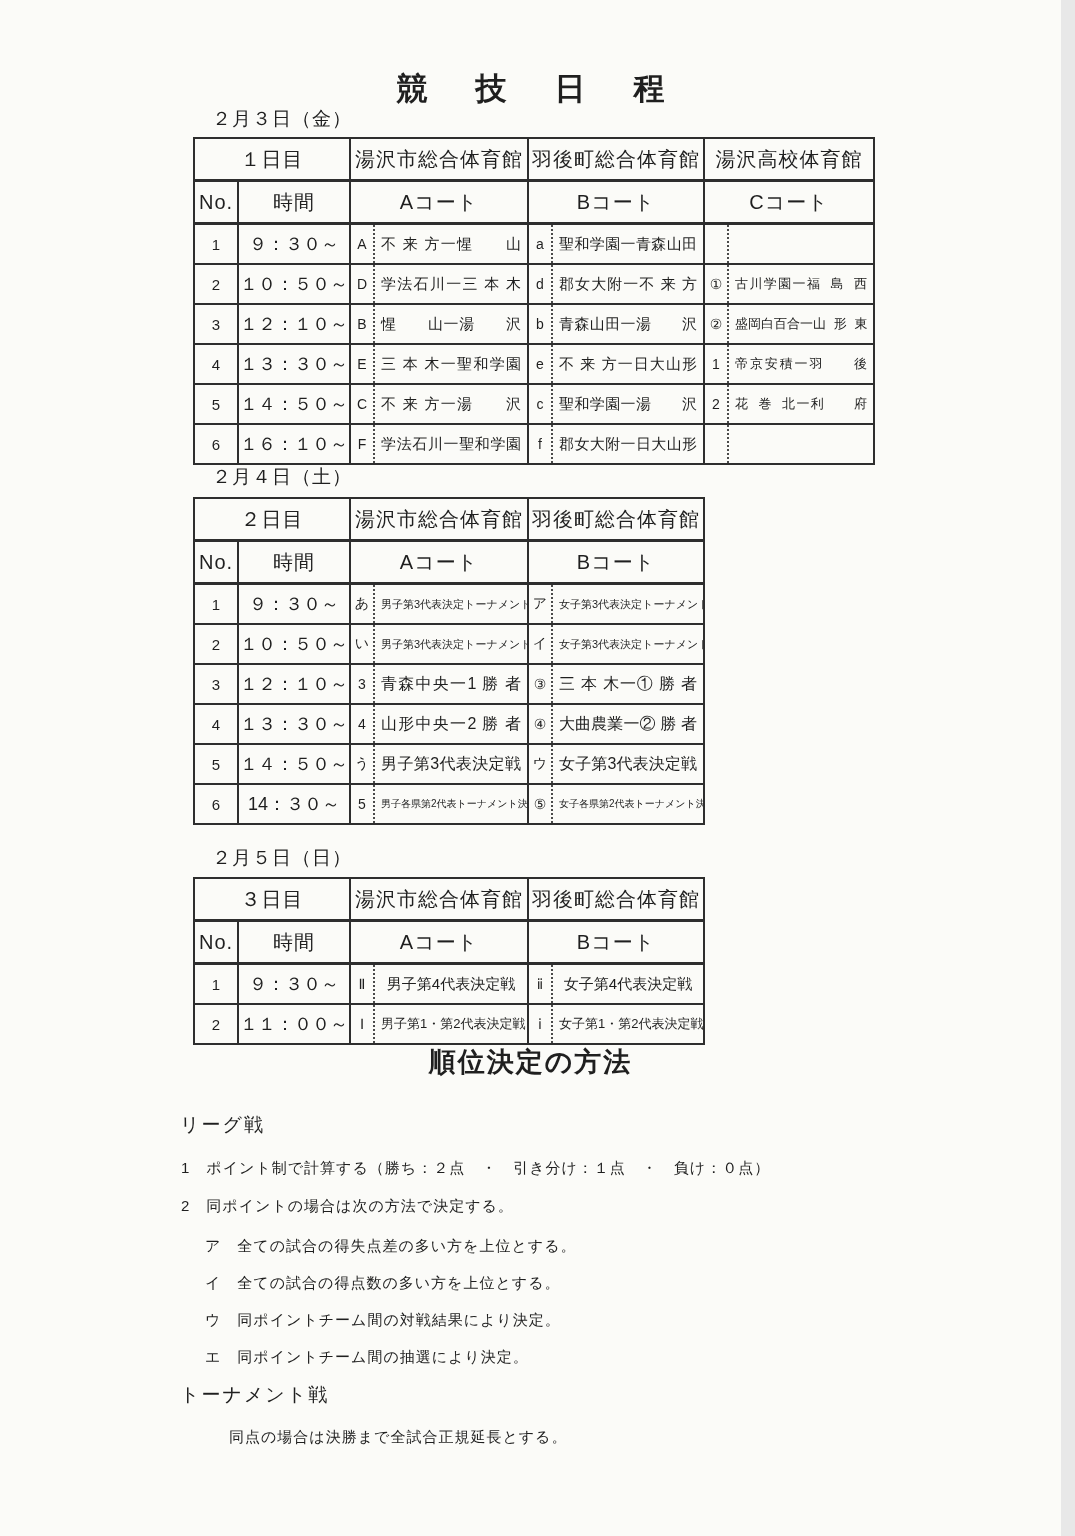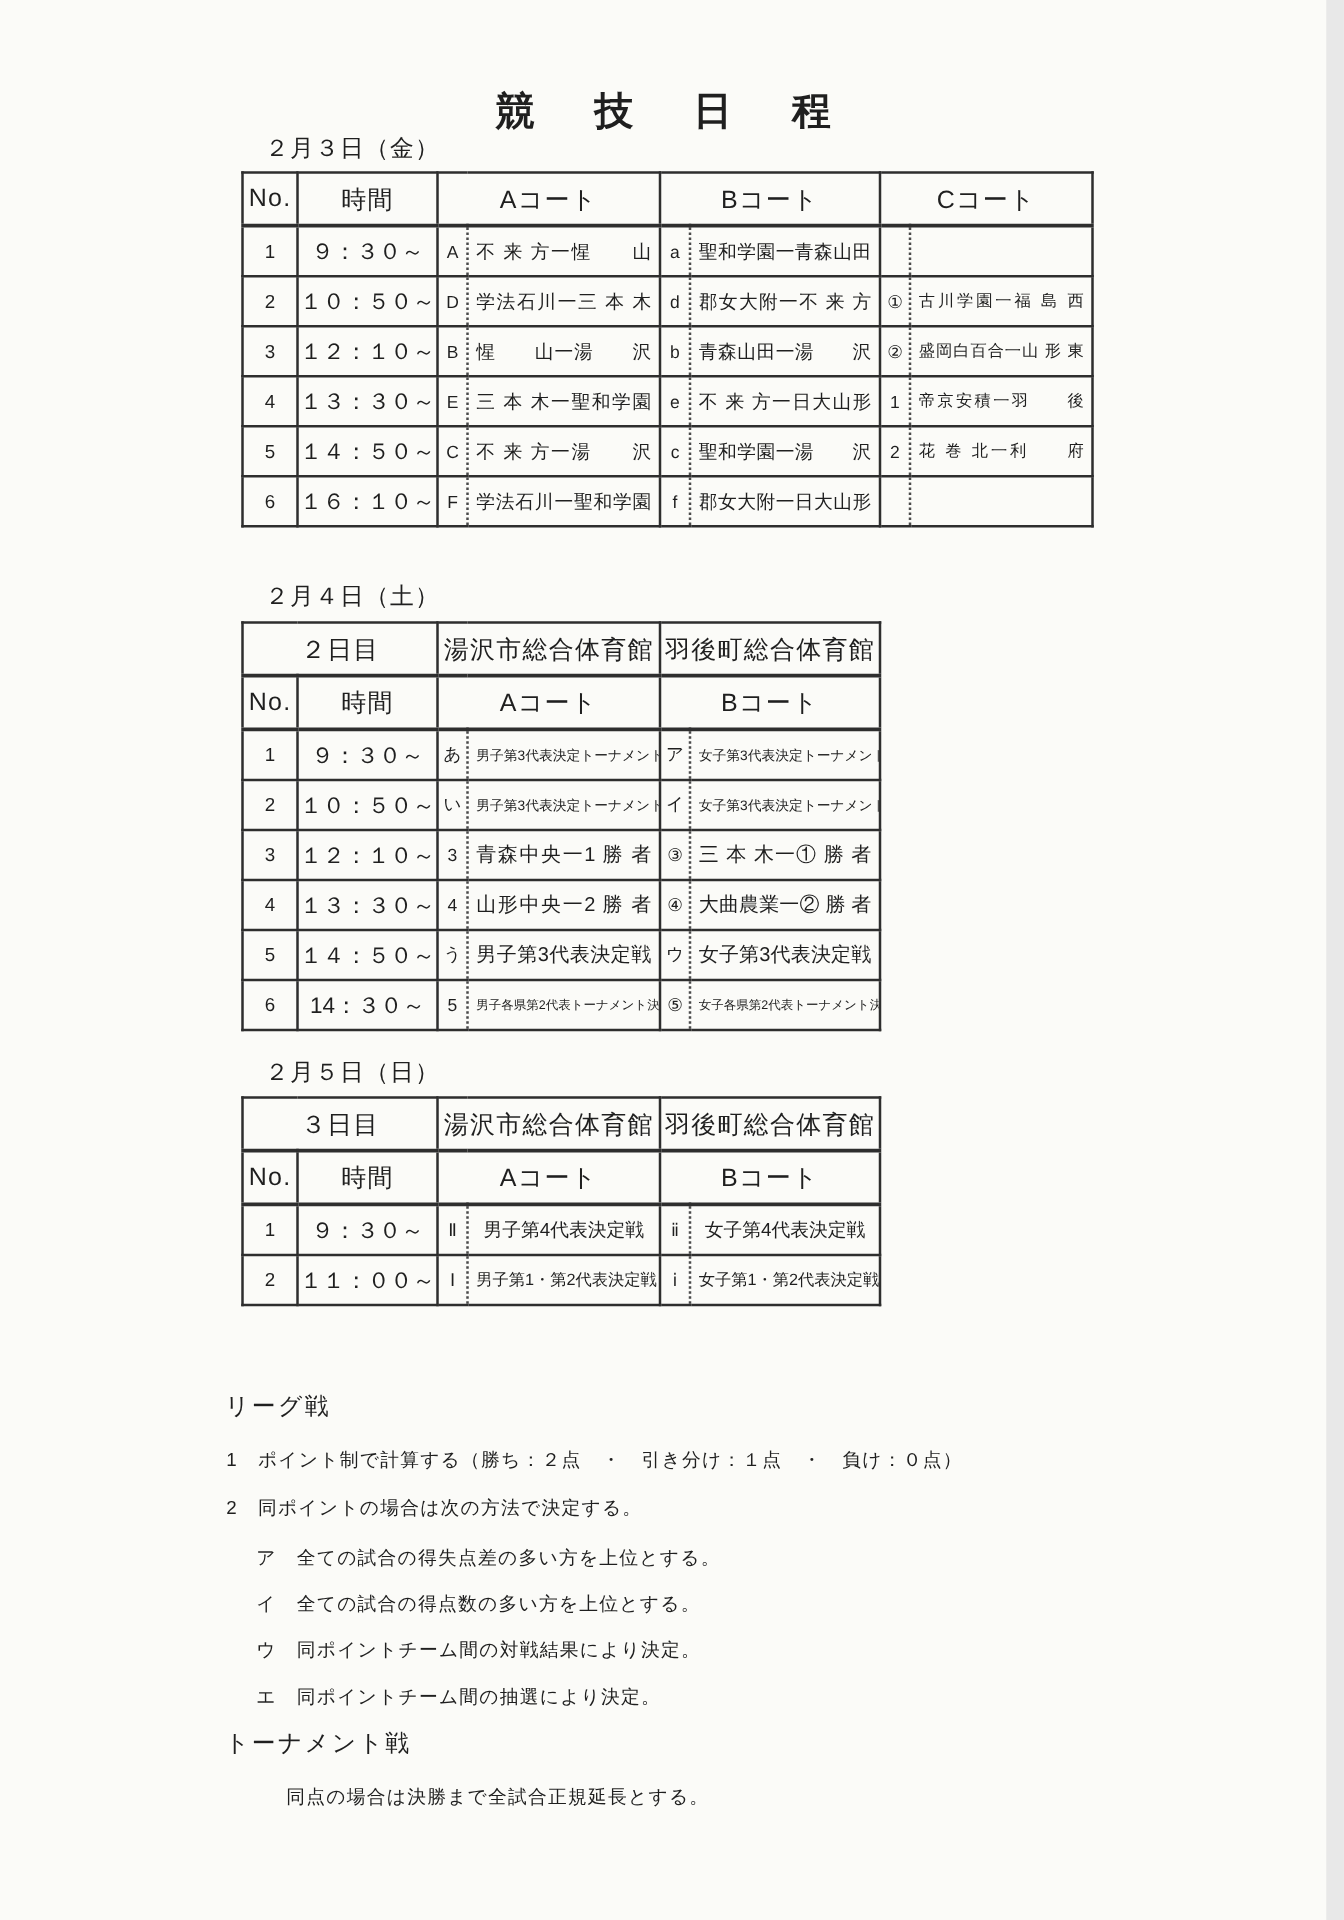--- a/index.html
+++ b/index.html
@@ -15,21 +15,21 @@
   #t3{top:877px;width:510px}
   td{border:2px solid #2e2e2e;padding:0;height:38px;overflow:hidden;white-space:nowrap;}
   tr.h1 td,tr.h2 td{height:40px;border-bottom:3px solid #2e2e2e;font-size:20px;
         text-align:center;font-weight:500;letter-spacing:1px;}
   td.noh{font-size:16px;letter-spacing:0;border-radius:19px;}
   td.no{font-size:15px;text-align:center;}
   td.time{font-size:18px;text-align:center;}
   td.mark{font-size:14px;text-align:center;border-right:2px dotted #4a4a4a;}
   td.match{font-size:15px;text-align:justify;text-align-last:justify;
         padding:0 6px;border-left:2px dotted #4a4a4a;}
-  td.match.c13{font-size:13px;}
+  td.match.c13{font-size:13px;font-family:Liberation Mono, monospace;}
   td.match.sm{font-size:11px;text-align:center;text-align-last:center;}
   td.match.xs{font-size:10px;text-align:center;text-align-last:center;}
   td.match.md{font-size:13px;text-align:center;text-align-last:center;}
   td.match.ctr{text-align:center;text-align-last:center;}
   td.match.sp{font-size:16px;}
   .rank-title{position:absolute;top:1044px;left:0;width:100%;text-align:center;
         font-size:27px;font-weight:700;letter-spacing:2px;}
   .sec-h{position:absolute;left:180px;font-size:19px;font-weight:500;letter-spacing:2px;}
   #league-h{top:1112px}#tour-h{top:1382px}
   .li{position:absolute;left:181px;font-size:15px;letter-spacing:1px;}
@@ -51,20 +51,26 @@
         <col style="width:44px">
         <col style="width:112px">
         <col style="width:24px">
         <col style="width:154px">
         <col style="width:24px">
         <col style="width:152px">
         <col style="width:24px">
         <col style="width:146px">
       </colgroup>
     <tbody>
+        <tr class="h1">
+      <td colspan="2">１日目</td>
+      <td colspan="2">湯沢市総合体育館</td>
+      <td colspan="2">羽後町総合体育館</td>
+      <td colspan="2">湯沢高校体育館</td>
+    </tr>
     <tr class="h2">
       <td class="noh">No.</td>
       <td>時間</td>
       <td colspan="2">Aコート</td>
       <td colspan="2">Bコート</td>
       <td colspan="2">Cコート</td>
     </tr>
     <tr>
       <td class="no">1</td>
       <td class="time">９：３０～</td>
@@ -235,20 +241,21 @@
       <td class="no">2</td>
       <td class="time">１１：００～</td>
       <td class="mark">Ⅰ</td>
       <td class="match md">男子第1・第2代表決定戦</td>
       <td class="mark">ⅰ</td>
       <td class="match md">女子第1・第2代表決定戦</td>
     </tr>
   </tbody>
     </table>
 
+  <div class="rank-title">順位決定の方法</div>
   <div class="sec-h" id="league-h">リーグ戦</div>
   <div class="li" id="li1">1　ポイント制で計算する（勝ち：２点　・　引き分け：１点　・　負け：０点）</div>
   <div class="li" id="li2">2　同ポイントの場合は次の方法で決定する。</div>
   <div class="si" id="si2">イ　全ての試合の得点数の多い方を上位とする。</div>
   <div class="si" id="si1">ア　全ての試合の得失点差の多い方を上位とする。</div>
   <div class="si" id="si3">ウ　同ポイントチーム間の対戦結果により決定。</div>
   <div class="si" id="si4">エ　同ポイントチーム間の抽選により決定。</div>
   <div class="sec-h" id="tour-h">トーナメント戦</div>
   <div id="tour-note">同点の場合は決勝まで全試合正規延長とする。</div>
 

